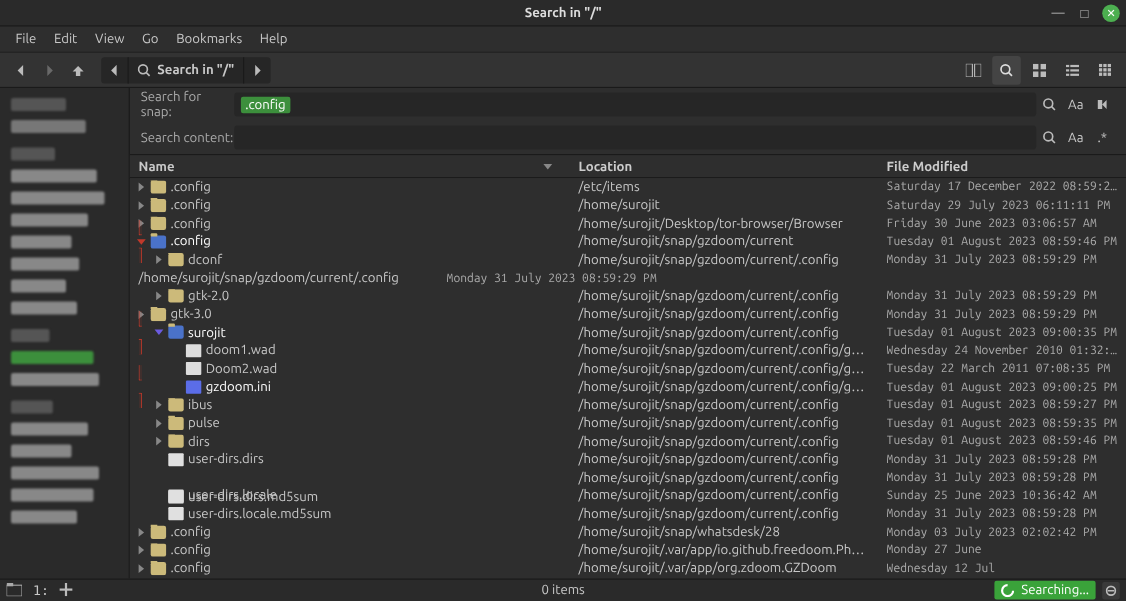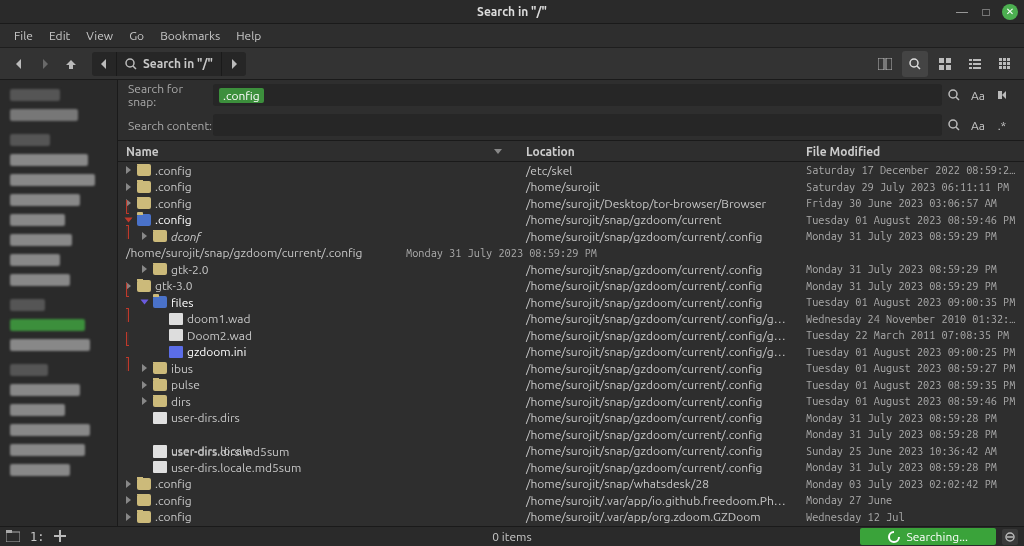--- a/index.html
+++ b/index.html
@@ -44,21 +44,21 @@
 .ic.cfold{background:#4a72c9}
 .ic.file{background:#ddd;border-radius:1px}
 .ic.file.txt{background:#e0e0e0}
 .ic.file.ini{background:#5b6de8}
 .hlred{border:1px solid #c0392b;background:rgba(192,57,43,0.12);border-radius:1px;padding:0 2px}
 .hlblue{color:#fff}
 .sortind{margin-left:auto;margin-right:8px;width:0;height:0;border-left:4px solid transparent;border-right:4px solid transparent;border-top:5px solid #888}
 .statusbar{height:20px;background:#2a2a2a;border-top:1px solid #1a1a1a;display:flex;align-items:center;justify-content:center;position:relative}
 .statusbar .left{position:absolute;left:6px;display:flex;gap:10px}
 .statusbar .searching{position:absolute;right:6px;display:flex;align-items:center;gap:6px}
-.searching .btn{background:#3aa33a;color:#fff;padding:2px 28px;border-radius:2px;display:flex;align-items:center;gap:6px}
+.searching .btn{background:#3aa33a;color:#fff;padding:2px 6px;border-radius:2px;display:flex;align-items:center;gap:6px}
 .searching .stop{width:16px;height:16px;background:#3a3a3a;border-radius:2px;display:inline-flex;align-items:center;justify-content:center}
 svg{display:block}
 .ico{fill:#bbb}
 </style>
 </head>
 <body>
 
 <div class="titlebar">
   <span class="title">Search in "/"</span>
   <div class="wincontrols">
@@ -227,21 +227,21 @@
 
     <div class="list" id="list">
         <div class="row">
           <div class="c col-name">
             <span class="cell-name" style="margin-left: 0px;">
               <span class="tri "></span>
               <span class="ic fold"></span>
               <span>.config</span>
             </span>
           </div>
-          <div class="c col-loc">/etc/skel</div>
+          <div class="c col-loc">/etc/items</div>
           <div class="c col-date">Saturday 17 December 2022 08:59:23 PM</div>
         </div>
         <div class="row">
           <div class="c col-name">
             <span class="cell-name" style="margin-left: 0px;">
               <span class="tri "></span>
               <span class="ic fold"></span>
               <span>.config</span>
             </span>
           </div>
@@ -263,21 +263,21 @@
           <div class="c col-name"><span class="hlred"><span class="cell-name" style="margin-left: 0px;">
                 <span class="tri open"></span>
                 <span class="ic fold cfold"></span>
                 <span class="hlblue">.config</span>
               </span></span></div>
           <div class="c col-loc">/home/surojit/snap/gzdoom/current</div>
           <div class="c col-date">Tuesday 01 August 2023 08:59:46 PM</div>
         </div>
         <div class="row">
           <div class="c col-name">
-            <span class="cell-name" style="margin-left: 16px; font-style: italic;">
+            <span class="cell-name" style="margin-left: 16px;">
               <span class="tri "></span>
               <span class="ic fold"></span>
               <span>dconf</span>
             </span>
           </div>
           <div class="c col-loc">/home/surojit/snap/gzdoom/current/.config</div>
           <div class="c col-date">Monday 31 July 2023 08:59:29 PM</div>
         </div>
         <div class="row">
           <div class="c col-loc">/home/surojit/snap/gzdoom/current/.config</div>
@@ -302,21 +302,21 @@
               <span>gtk-3.0</span>
             </span>
           </div>
           <div class="c col-loc">/home/surojit/snap/gzdoom/current/.config</div>
           <div class="c col-date">Monday 31 July 2023 08:59:29 PM</div>
         </div>
         <div class="row">
           <div class="c col-name"><span class="hlred"><span class="cell-name" style="margin-left: 16px;">
                 <span class="tri open2"></span>
                 <span class="ic fold cfold"></span>
-                <span class="hlblue">files</span>
+                <span class="hlblue">surojit</span>
               </span></span></div>
           <div class="c col-loc">/home/surojit/snap/gzdoom/current/.config</div>
           <div class="c col-date">Tuesday 01 August 2023 09:00:35 PM</div>
         </div>
         <div class="row">
           <div class="c col-name">
             <span class="cell-name" style="margin-left: 32px;">
               <span class="tri none"></span>
               <span class="ic file"></span>
               <span>doom1.wad</span>

